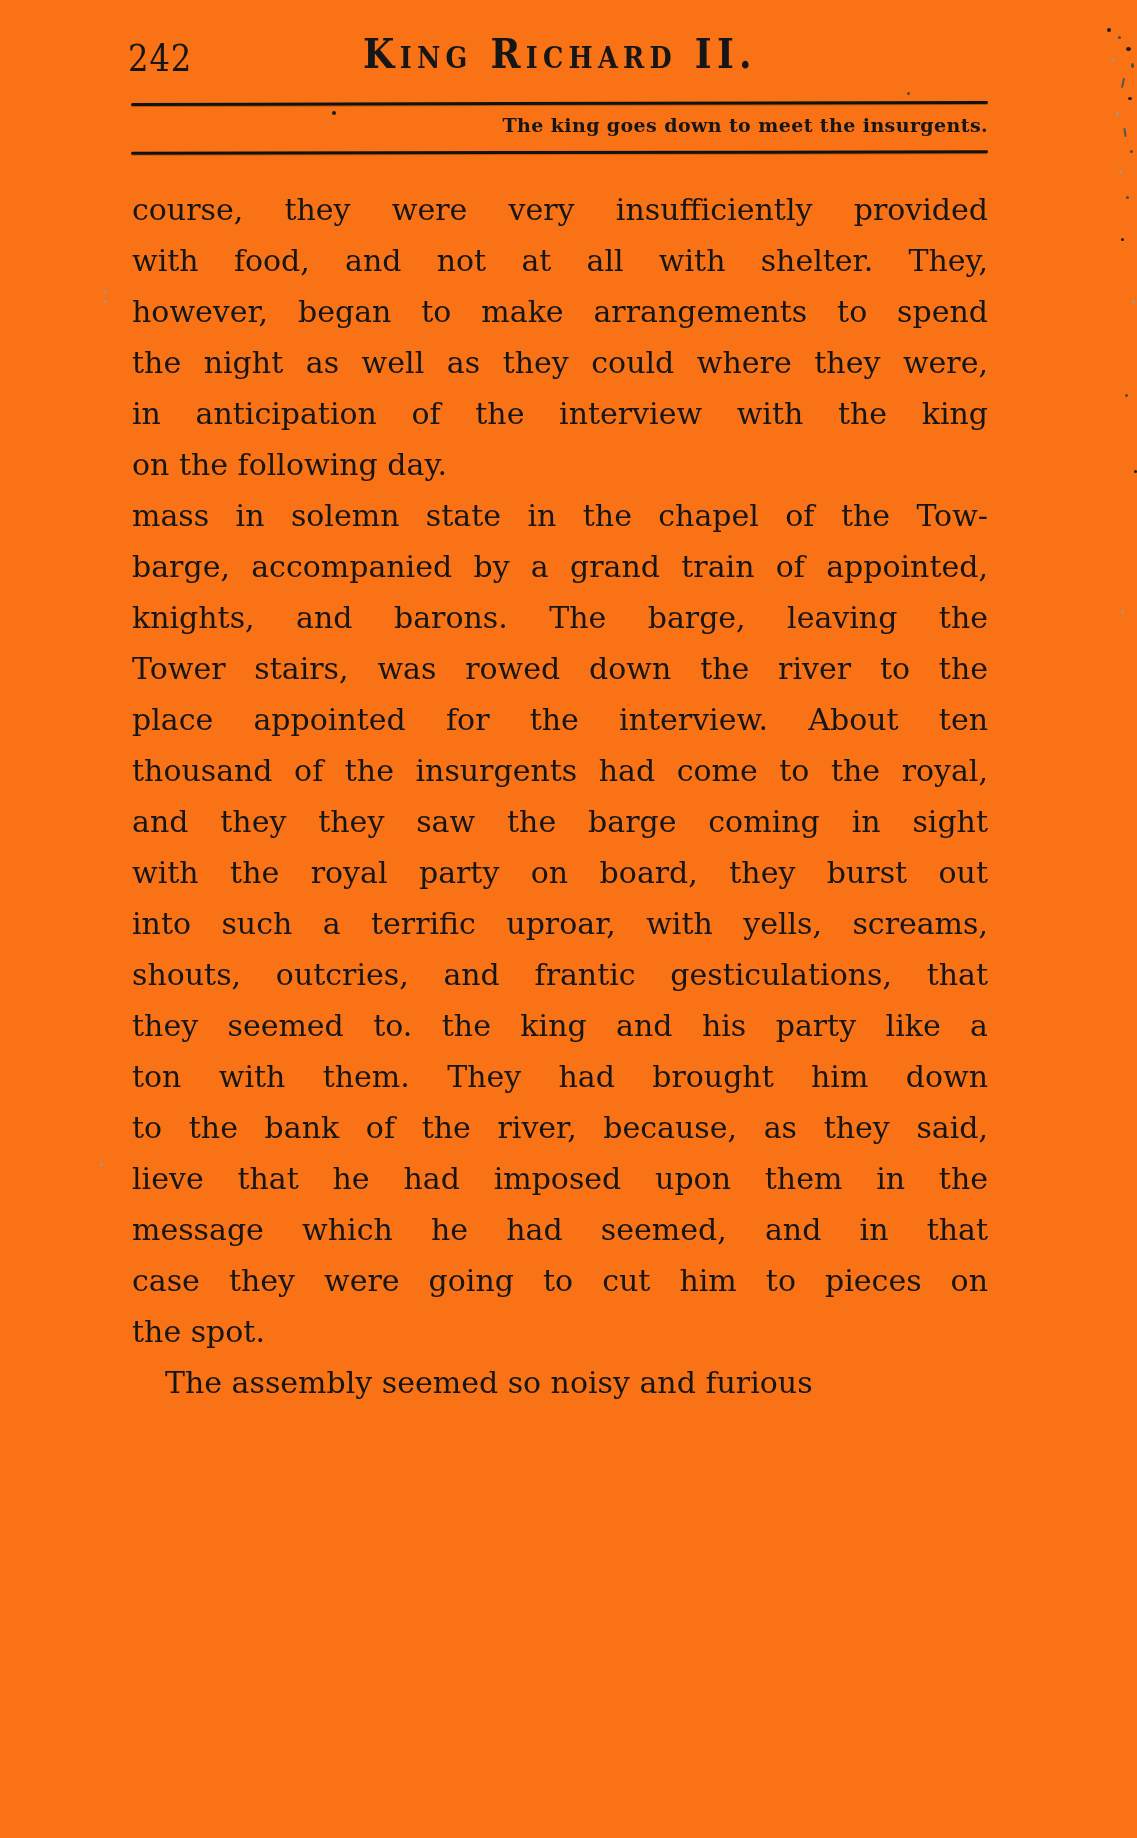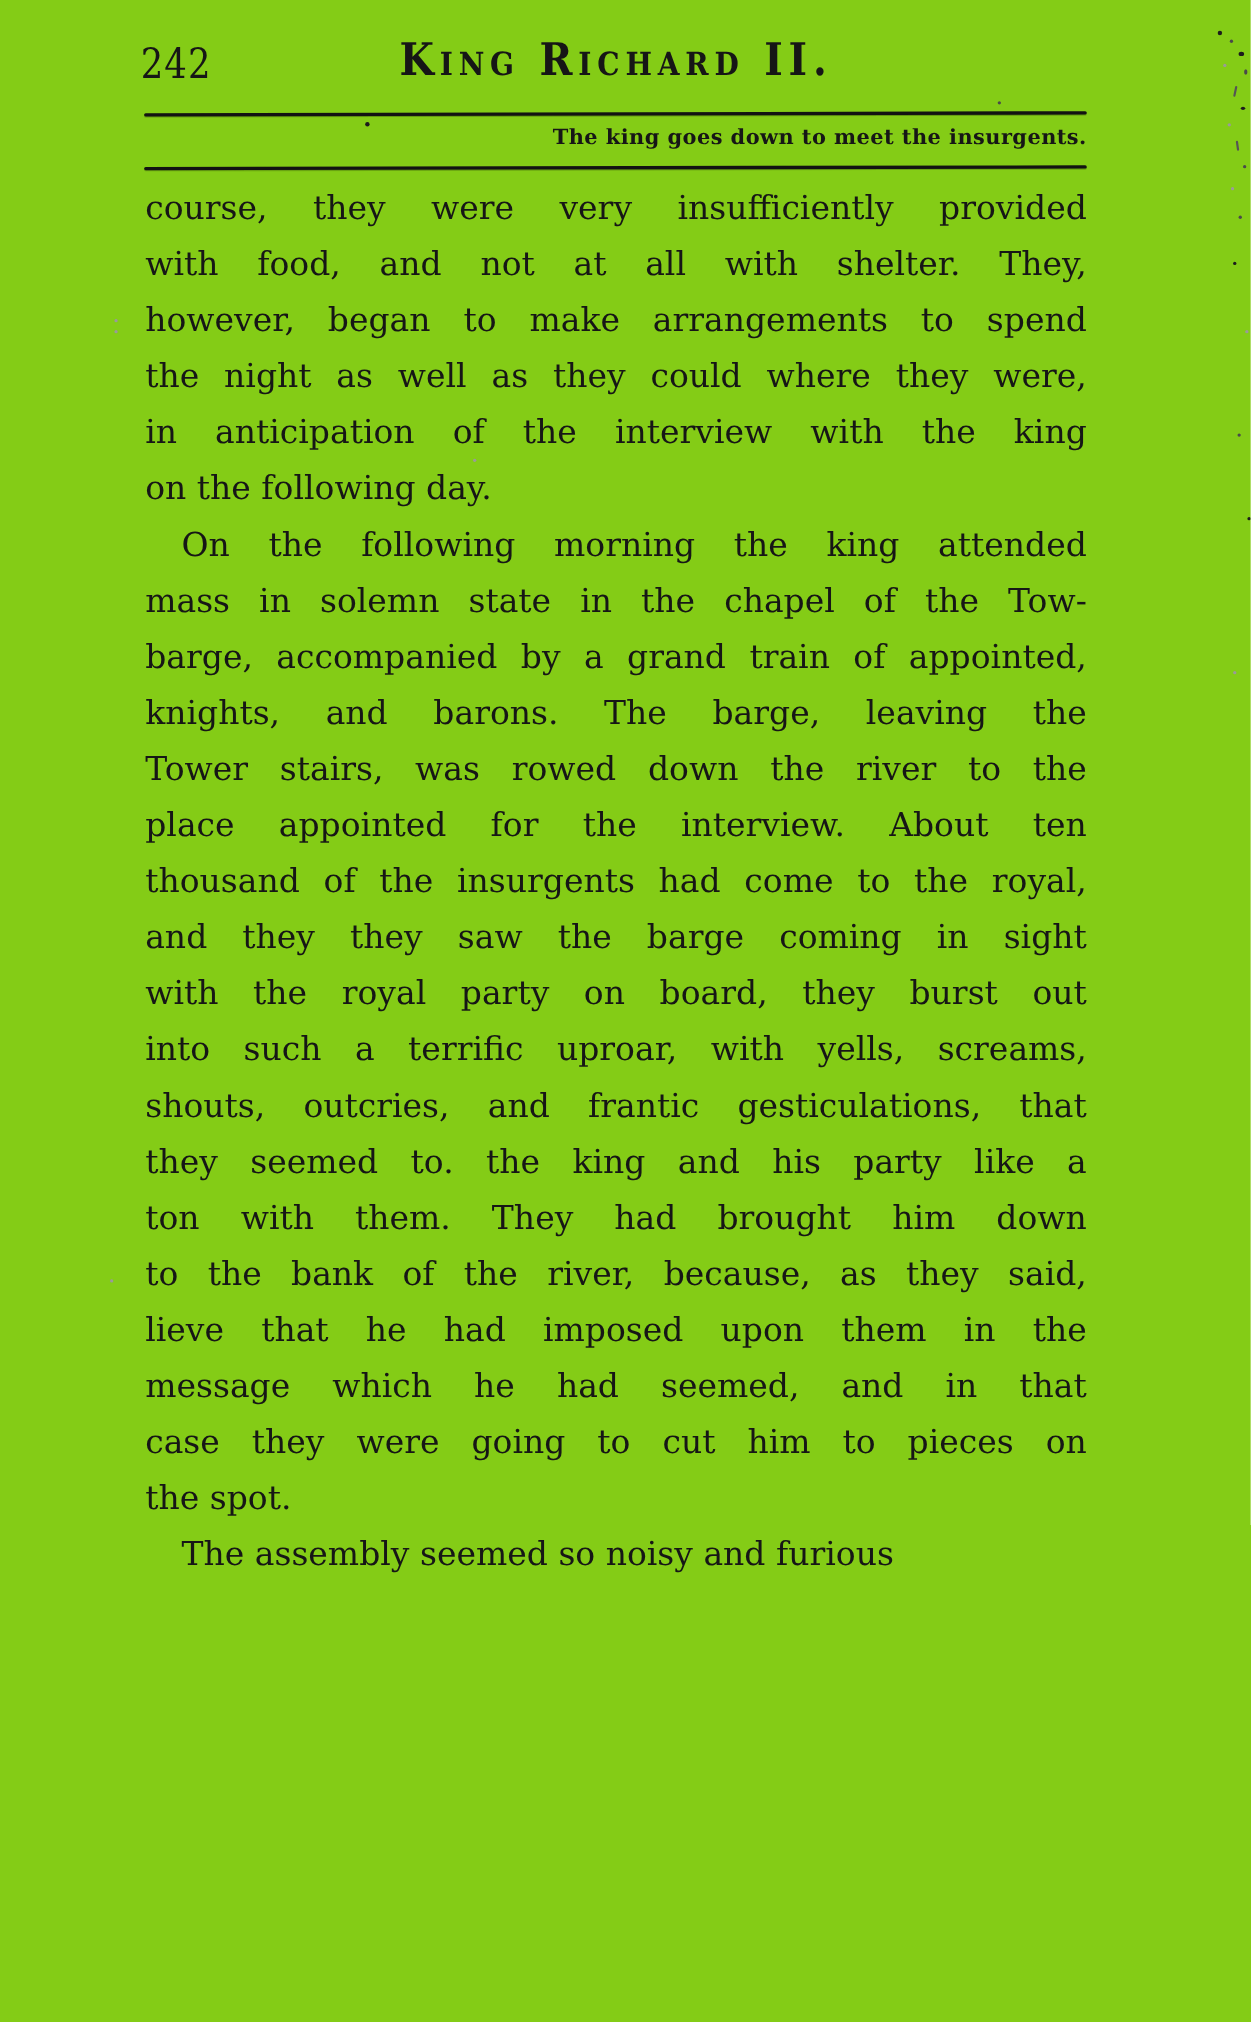--- a/index.html
+++ b/index.html
@@ -4,21 +4,21 @@
 <style>
   html,body{margin:0;padding:0;}
   body{
     width:1137px;height:1838px;
     background:#ffffff;
     font-family:"DejaVu Serif", serif;
     color:#161616;
     position:relative;
     overflow:hidden;
   }
-  .page{position:absolute;inset:0;background:#84cc16;}
+  .page{position:absolute;inset:0;background:#f97316;}
 
   
   .pagenum{
     position:absolute;left:128px;top:36px;
     font-size:38px;letter-spacing:1px;
     transform:scaleX(.85);transform-origin:left;
   }
   .title{
     position:absolute;left:132px;top:30px;width:856px;margin:0;
     text-align:center;
@@ -36,21 +36,21 @@
   .rule2{top:151px;transform:rotate(-.1deg);box-shadow:0 1px 0 rgba(0,0,0,.2);}
   .running-head{
     position:absolute;left:132px;top:114px;width:856px;
     text-align:right;
     font-size:19px;font-weight:bold;
     letter-spacing:.4px;
   }
 
   
   .body-text{
-    position:absolute;left:132px;top:164px;width:856px;
+    position:absolute;left:132px;top:184px;width:856px;
   }
   .line{
     margin:0;padding:0;
     font-size:30px;
     line-height:51px;
     height:51px;
     white-space:normal;
   }
   .line.j{text-align:justify;text-align-last:justify;}
   .line.ind{text-indent:33px;}
@@ -72,21 +72,20 @@
   <div class="running-head">The king goes down to meet the insurgents.</div>
   <div class="rule rule2"></div>
 
   <main class="body-text">
     <p class="line j">course, they were very insufficiently provided</p>
     <p class="line j">with food, and not at all with shelter.  They,</p>
     <p class="line j">however, began to make arrangements to spend</p>
     <p class="line j">the night as well as they could where they were,</p>
     <p class="line j">in anticipation of the interview with the king</p>
     <p class="line">on the following day.</p>
-    <p class="line j ind">On the following morning the king attended</p>
     <p class="line j">mass in solemn state in the chapel of the Tow-</p>
     <p class="line j">barge, accompanied by a grand train of appointed,</p>
     <p class="line j">knights, and barons.  The barge, leaving the</p>
     <p class="line j">Tower stairs, was rowed down the river to the</p>
     <p class="line j">place appointed for the interview.  About ten</p>
     <p class="line j">thousand of the insurgents had come to the royal,</p>
     <p class="line j">and they they saw the barge coming in sight</p>
     <p class="line j">with the royal party on board, they burst out</p>
     <p class="line j">into such a terrific uproar, with yells, screams,</p>
     <p class="line j">shouts, outcries, and frantic gesticulations, that</p>

